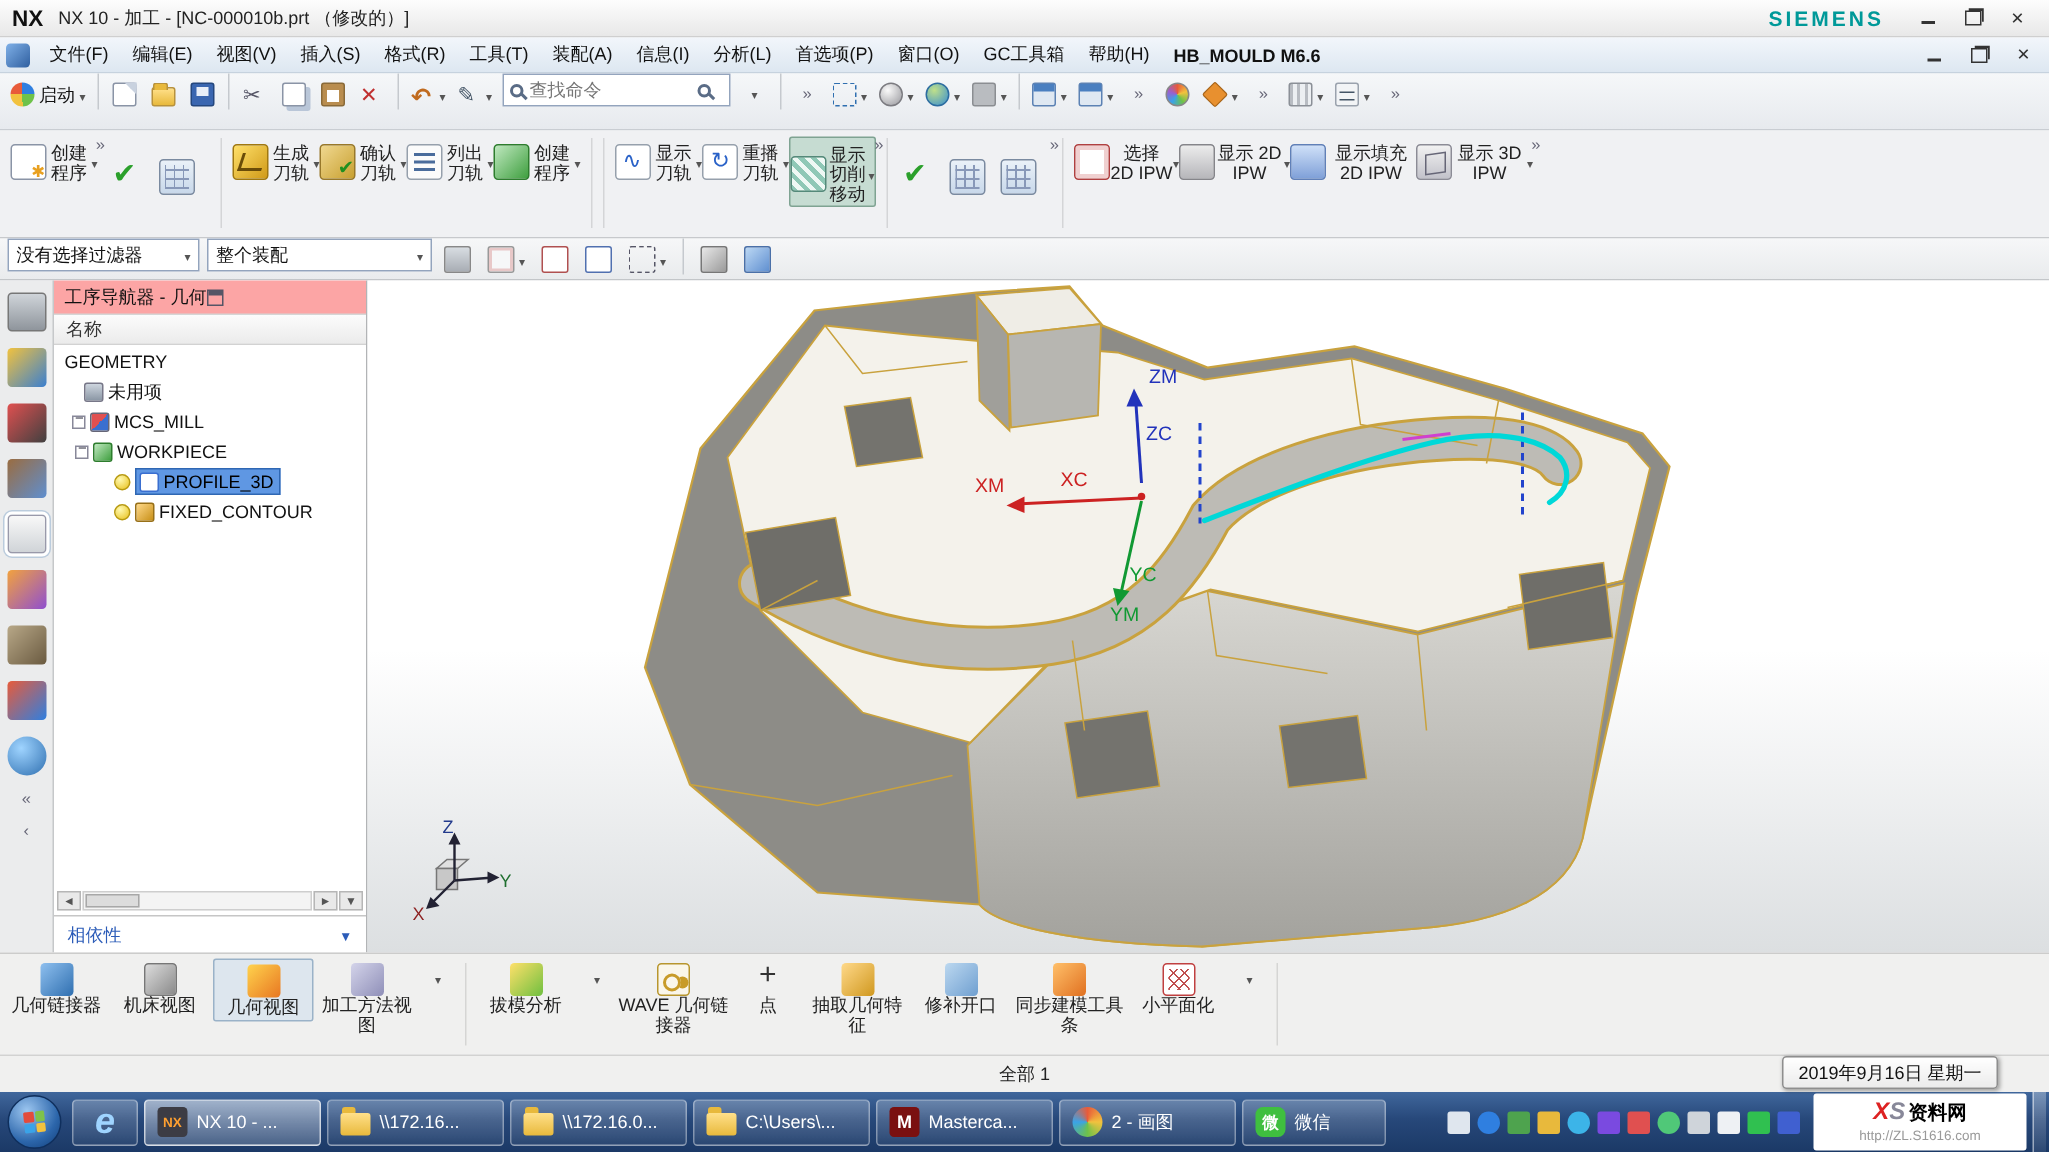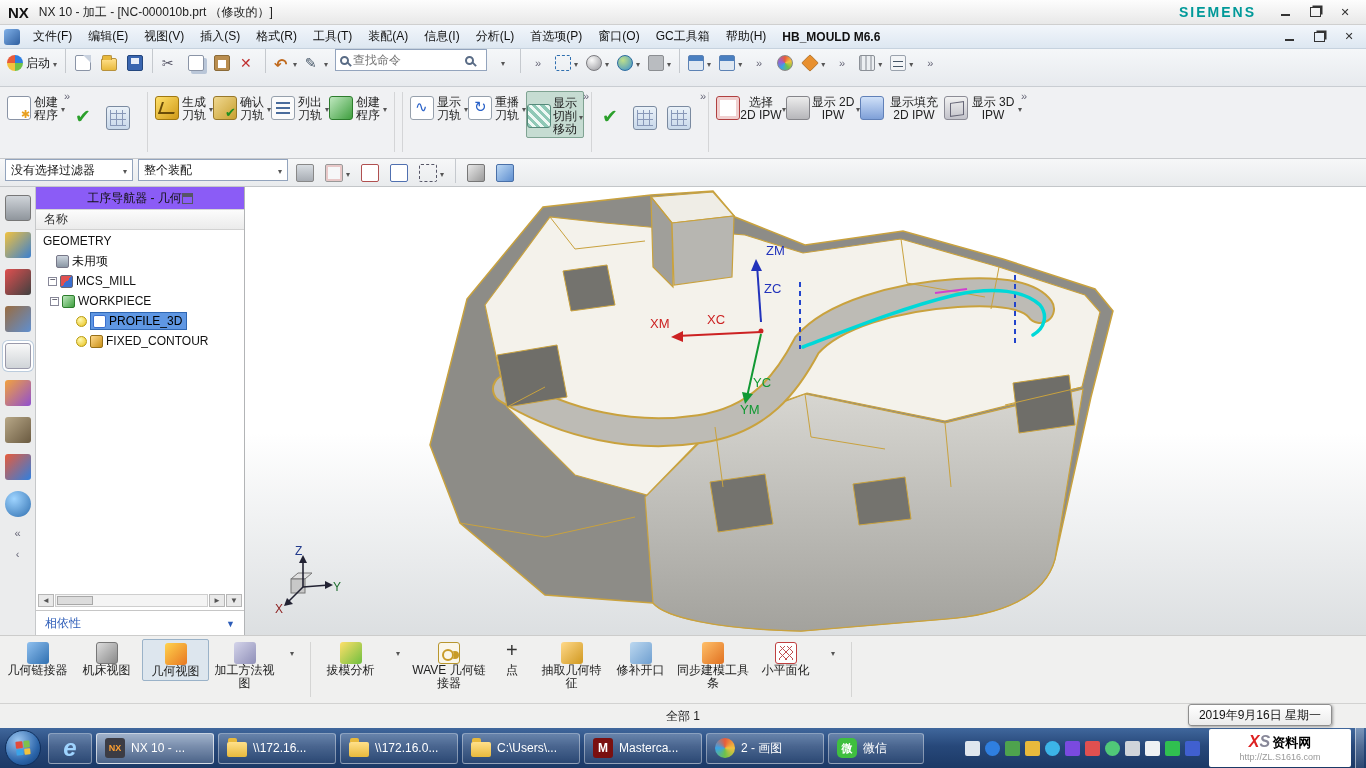--- a/index.html
+++ b/index.html
@@ -104,21 +104,21 @@
 .sb-ic{width:18px;height:18px;border-radius:2px;position:relative}
 
 
 .main{top:187px;height:448px}
 .leftstrip{position:absolute;left:0;top:0;bottom:0;width:36px;background:#ebeced;border-right:1px solid #c6c8ca;display:flex;flex-direction:column;align-items:center;padding-top:8px;gap:11px}
 .ls-icon{width:26px;height:26px;border-radius:3px;position:relative}
 .ls-icon.active{outline:2px solid #fff;box-shadow:0 0 0 3px #bcd}
 .ls-chev{color:#667;font-size:11px;line-height:10px}
 
 .navigator{position:absolute;left:36px;top:0;bottom:0;width:209px;background:#fff;border-right:1px solid #b2b4b6;display:flex;flex-direction:column}
-.nav-title{height:23px;display:flex;align-items:center;justify-content:center;padding:0 7px;background:#8b5cf6;border-bottom:1px solid #d6d6d6}
+.nav-title{height:23px;display:flex;align-items:center;justify-content:flex-start;padding:0 7px;background:#fca5a5;border-bottom:1px solid #d6d6d6}
 .nav-winbtn{width:11px;height:11px;border:1px solid #556;position:relative}
 .nav-winbtn::after{content:"";position:absolute;left:0;right:0;top:0;height:3px;background:#556}
 .nav-colhead{height:20px;background:linear-gradient(#fcfcfc,#ebebeb);border-bottom:1px solid #d2d2d2;display:flex;align-items:center;padding:0 8px;color:#333}
 .tree{padding-top:1px}
 .trow{height:20px;display:flex;align-items:center;gap:3px;white-space:nowrap}
 .trow .sel-wrap{display:flex;align-items:center;gap:3px;padding:1px 4px 1px 2px}
 .trow .sel-wrap.selected{background:#5f97e3;border:1px solid #2f67b3;color:#000}
 .expander{width:9px;height:9px;border:1px solid #889;background:#fff;position:relative;flex:0 0 auto}
 .expander::after{content:"−";position:absolute;left:1px;top:-4px;font-size:10px;color:#334}
 .bulb{width:11px;height:11px;border-radius:50%;background:radial-gradient(circle at 35% 30%,#fff9b0,#e8c11c);border:1px solid #b89a10;flex:0 0 auto}

